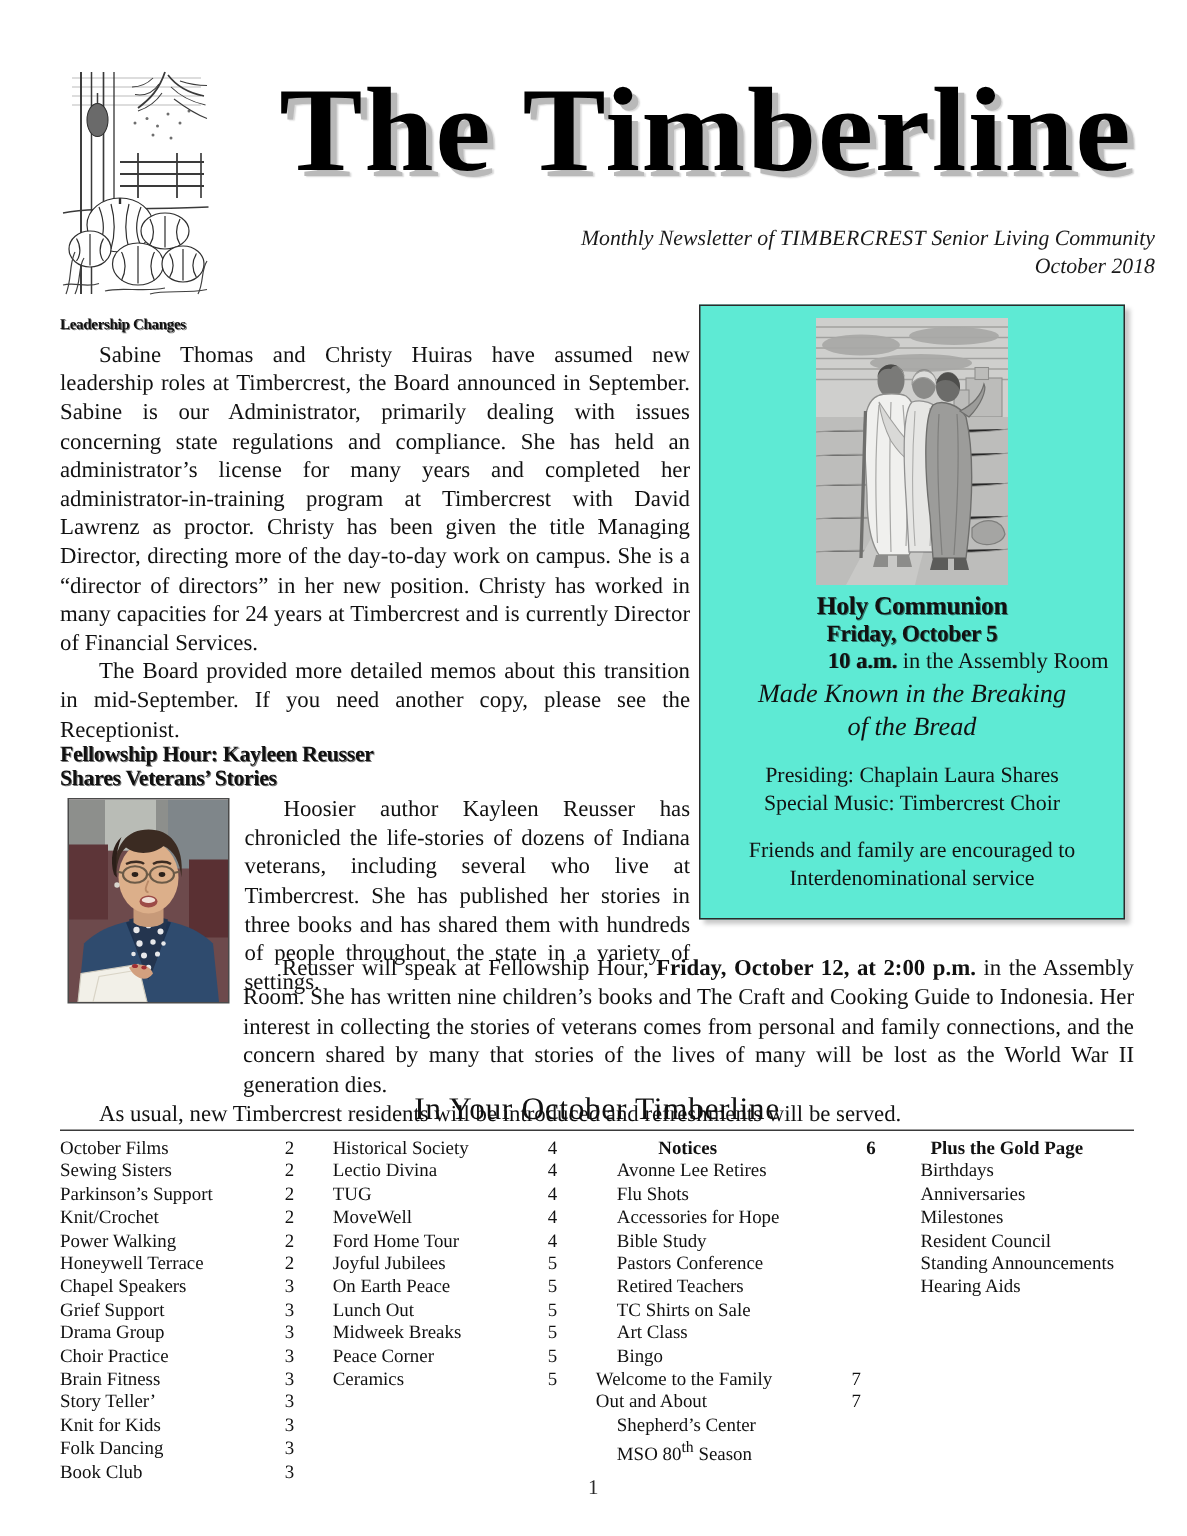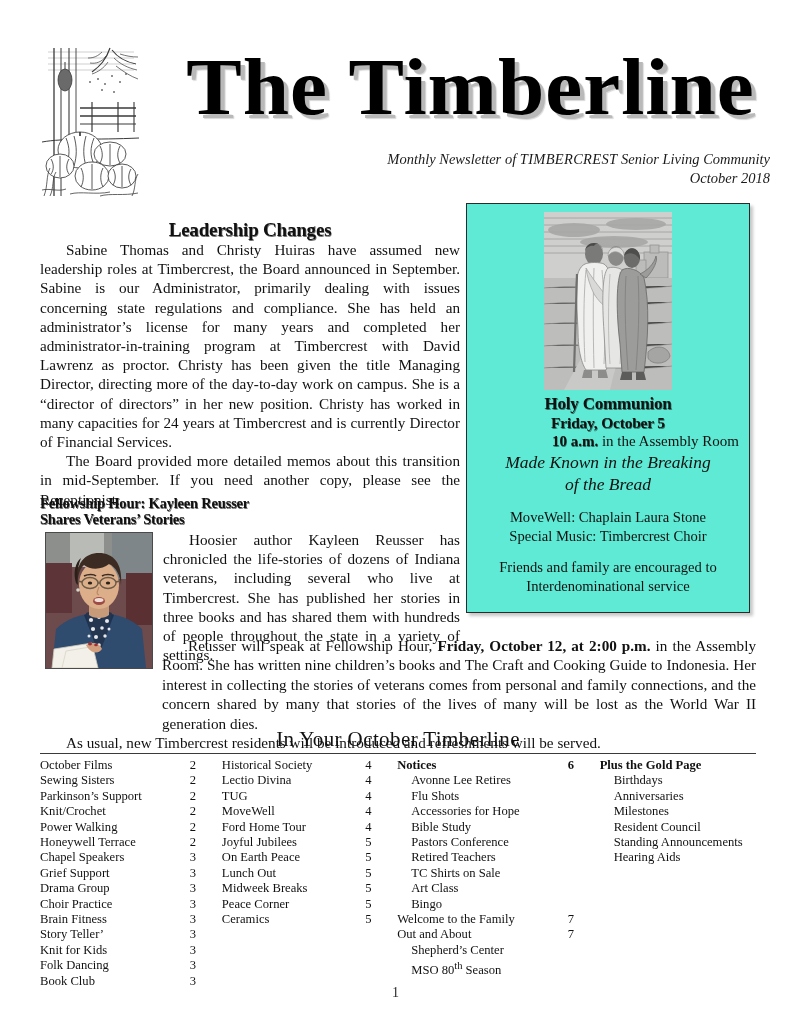--- a/index.html
+++ b/index.html
@@ -74,25 +74,24 @@
     letter-spacing: 0.3px;
   }
 
   
   .col-left {
     position: absolute;
     left: 40px; top: 205px;
     width: 420px;
   }
   .art-head {
-    text-align: center;
     font-weight: 700;
-    font-size: 19px;
+    font-size: 10px;
     line-height: 17px;
-    margin: 16px 0 2px 0;
+    margin: 3px 0 2px 0;
     letter-spacing: -0.2px;
     font-family: "Liberation Serif", "DejaVu Serif", serif;
     text-shadow: 0.7px 0.7px 0 rgba(0,0,0,0.55);
   }
   p.body-par {
     margin: 0;
     font-size: 15.2px;
     line-height: 19.2px;
     text-align: justify;
     text-indent: 26px;
@@ -241,21 +240,21 @@
 
   .toc-row {
     display: flex;
     font-size: 12.6px;
     line-height: 15.4px;
     white-space: nowrap;
     gap: 48px;
   }
   .toc-row .lbl { flex: 1 1 auto; }
   .toc-row .pg  { flex: 0 0 26px; text-align: left; }
-  .toc-row.bold .lbl, .toc-row.bold .pg { font-weight: 700; }
+  .toc-row.bold .lbl, .toc-row.bold .pg { font-weight: 700; text-align: center; }
   .toc-row.sub .lbl { padding-left: 14px; }
 
   
   .page-num {
     position: absolute;
     left: 0; top: 985px;
     width: 791px;
     text-align: center;
     font-size: 14px;
     color: #2a2a2a;
@@ -515,21 +514,21 @@
         <path d="M78 160 L76 168 L88 168 L88 160 Z" fill="#5c5c5a"></path>
         <path d="M92 160 L92 168 L102 168 L100 160 Z" fill="#5c5c5a"></path>
       </g>
     </svg>
     <div class="nb-title">Holy Communion</div>
     <div class="nb-date">Friday, October 5</div>
     <div class="nb-time"><b>10 a.m.</b><span> in the Assembly Room</span></div>
     <div class="nb-theme">Made Known in the Breaking</div>
     <div class="nb-theme">of the Bread</div>
     <div class="nb-gap"></div>
-    <div class="nb-line">MoveWell: Chaplain Laura Stone</div>
+    <div class="nb-line">Presiding: Chaplain Laura Shares</div>
     <div class="nb-line">Special Music: Timbercrest Choir</div>
     <div class="nb-gap"></div>
     <div class="nb-foot">Friends and family are encouraged to</div>
     <div class="nb-foot">Interdenominational service</div>
   </div>
 
   <div class="toc">
     <div class="toc-title">In Your October Timberline</div>
     <hr class="toc-rule">
     <div class="toc-cols" id="toc-cols">

